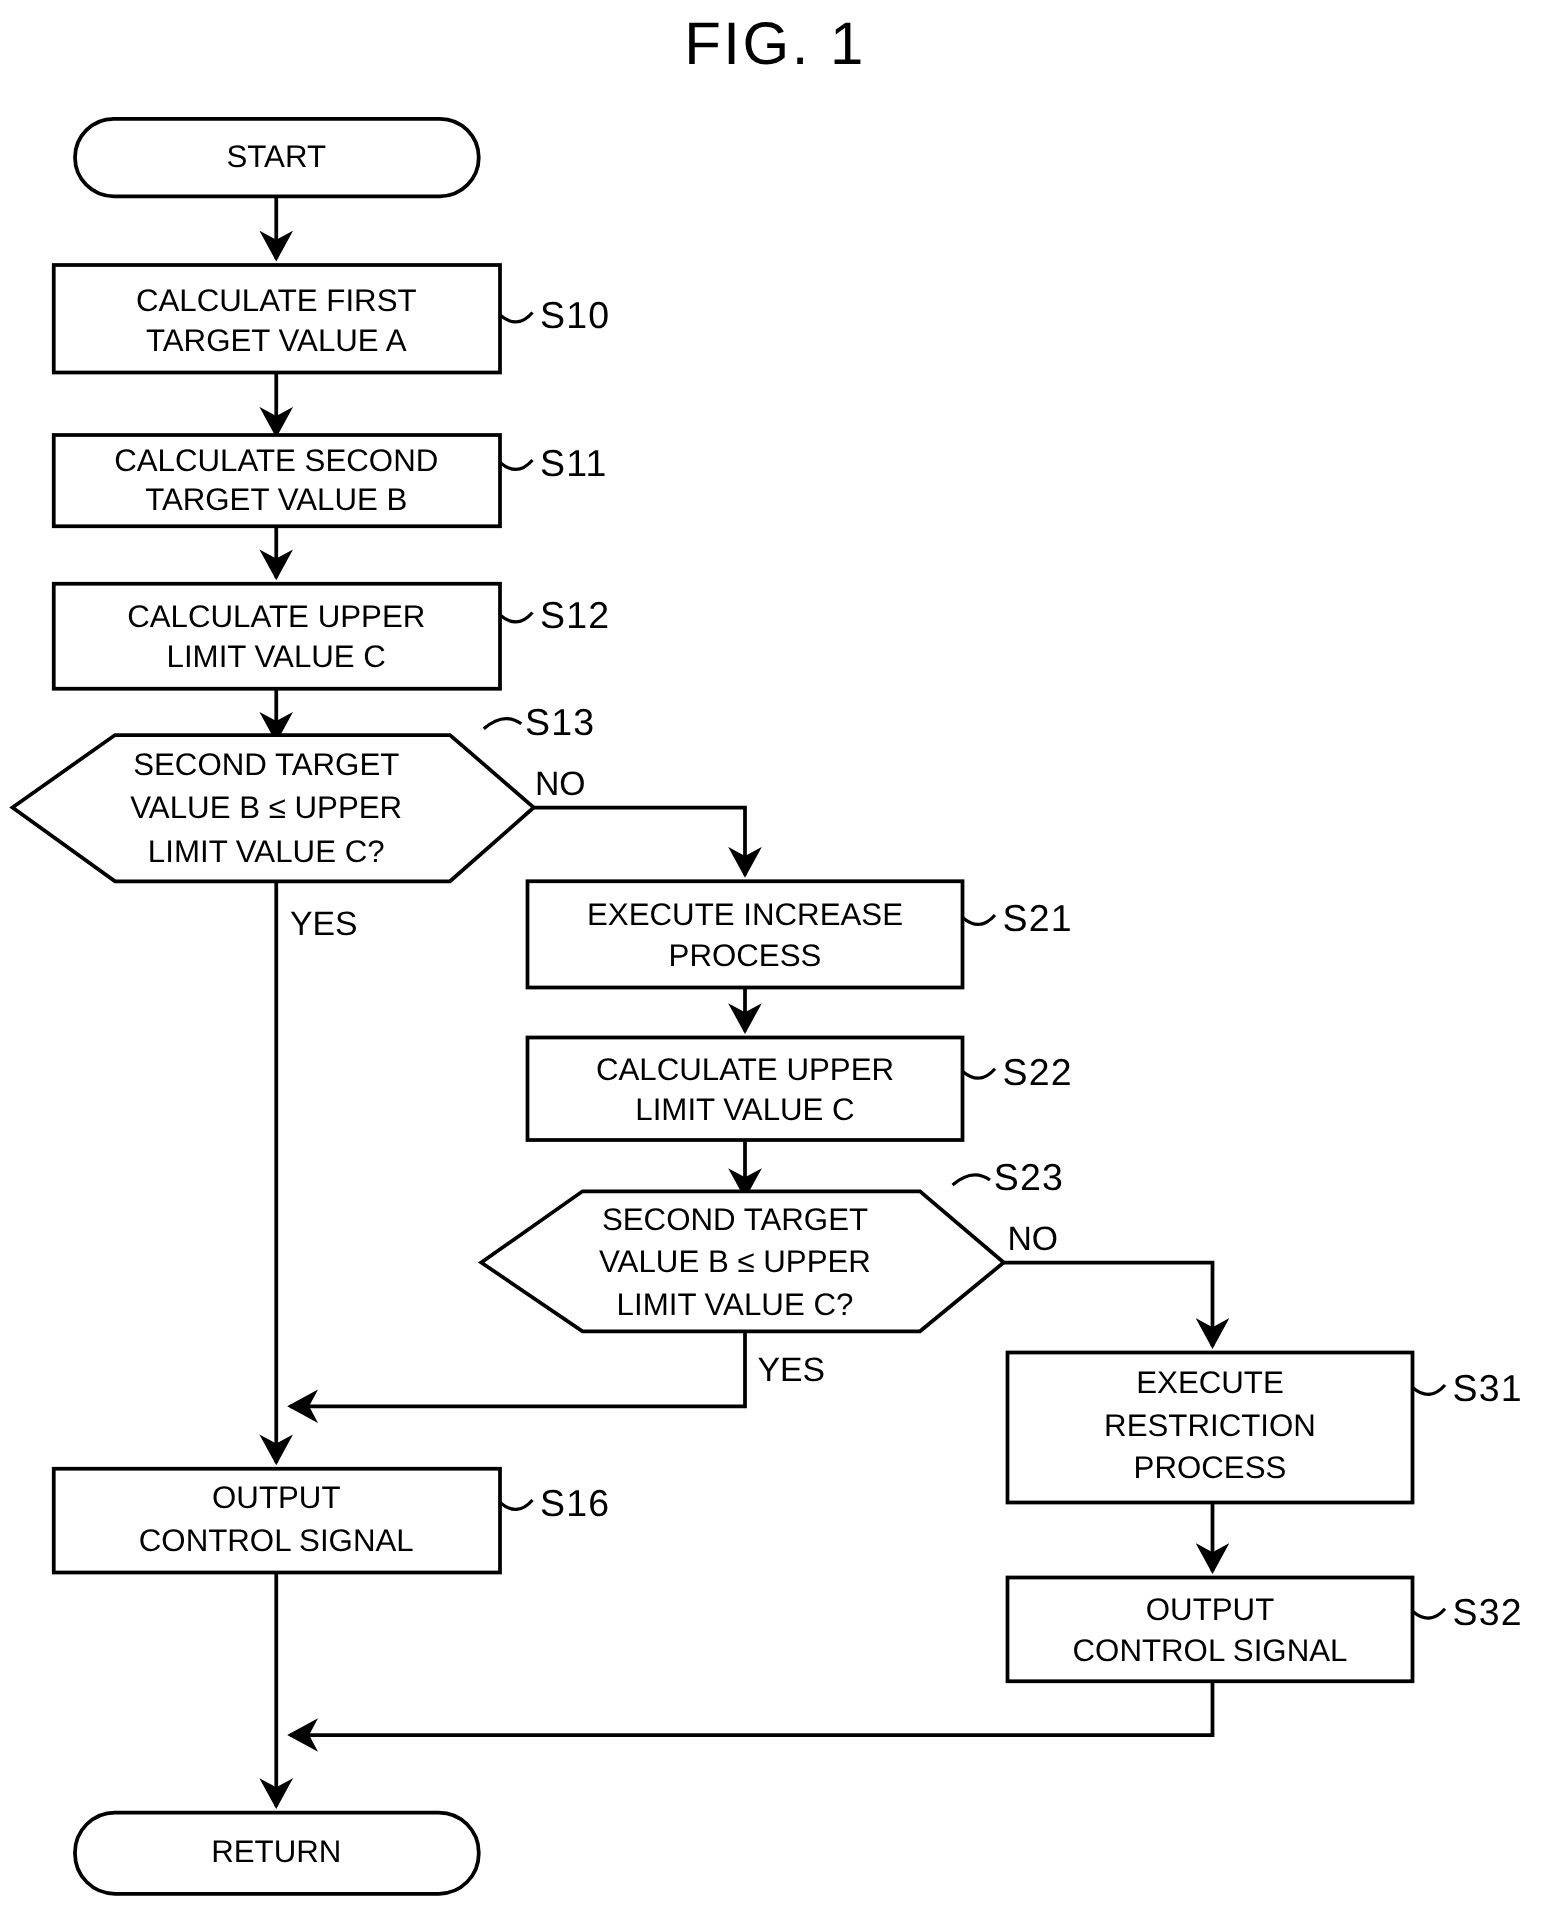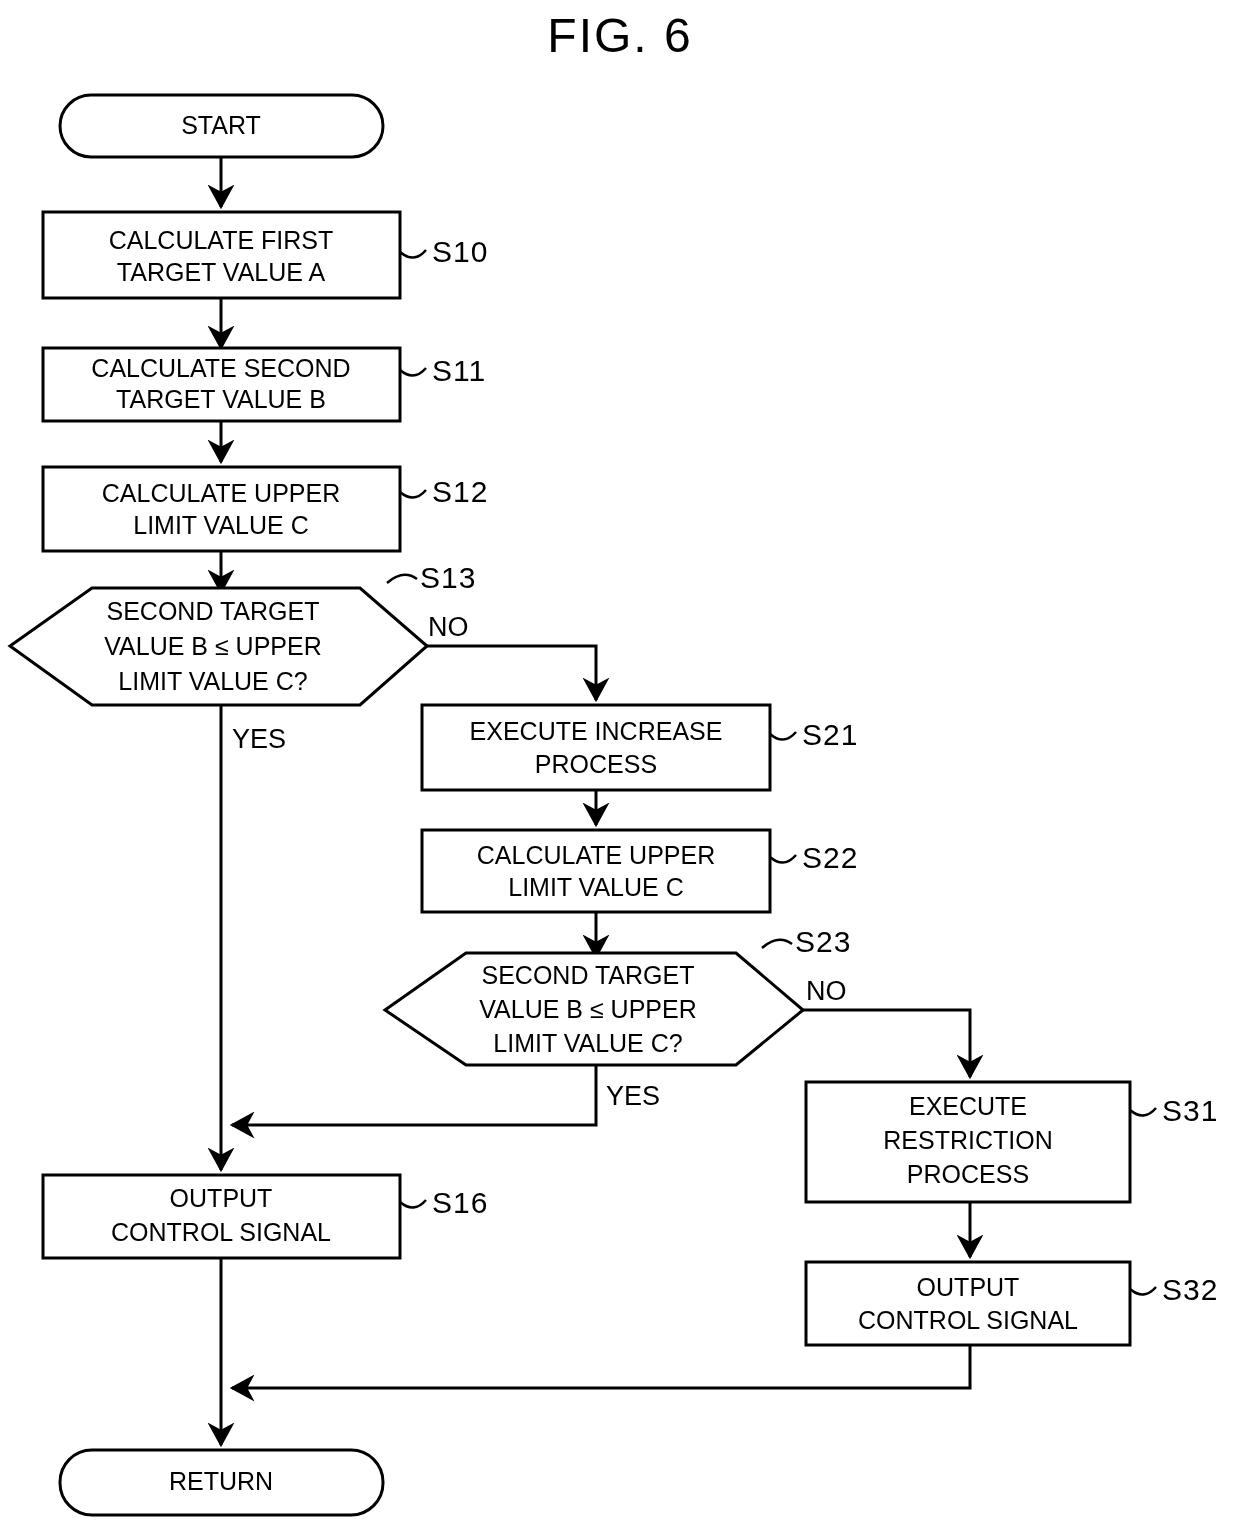--- a/index.html
+++ b/index.html
@@ -71,21 +71,21 @@
     stroke: #000000;
     stroke-width: 2.5;
     fill: none;
   }
 </style>
 </head>
 <body>
 
 <div id="page">
 
-  <div id="fig-title">FIG. 6</div>
+  <div id="fig-title">FIG. 1</div>
 
   <svg id="flow-svg" viewBox="0 0 1240 1532">
     <defs>
       <marker id="arrow" viewBox="0 0 12 12" refX="10" refY="6" markerWidth="9" markerHeight="9" orient="auto-start-reverse">
         <path d="M 0 0 L 11 6 L 0 12 L 3.2 6 Z" fill="#000"></path>
       </marker>
     </defs>
 
     <g>
 

